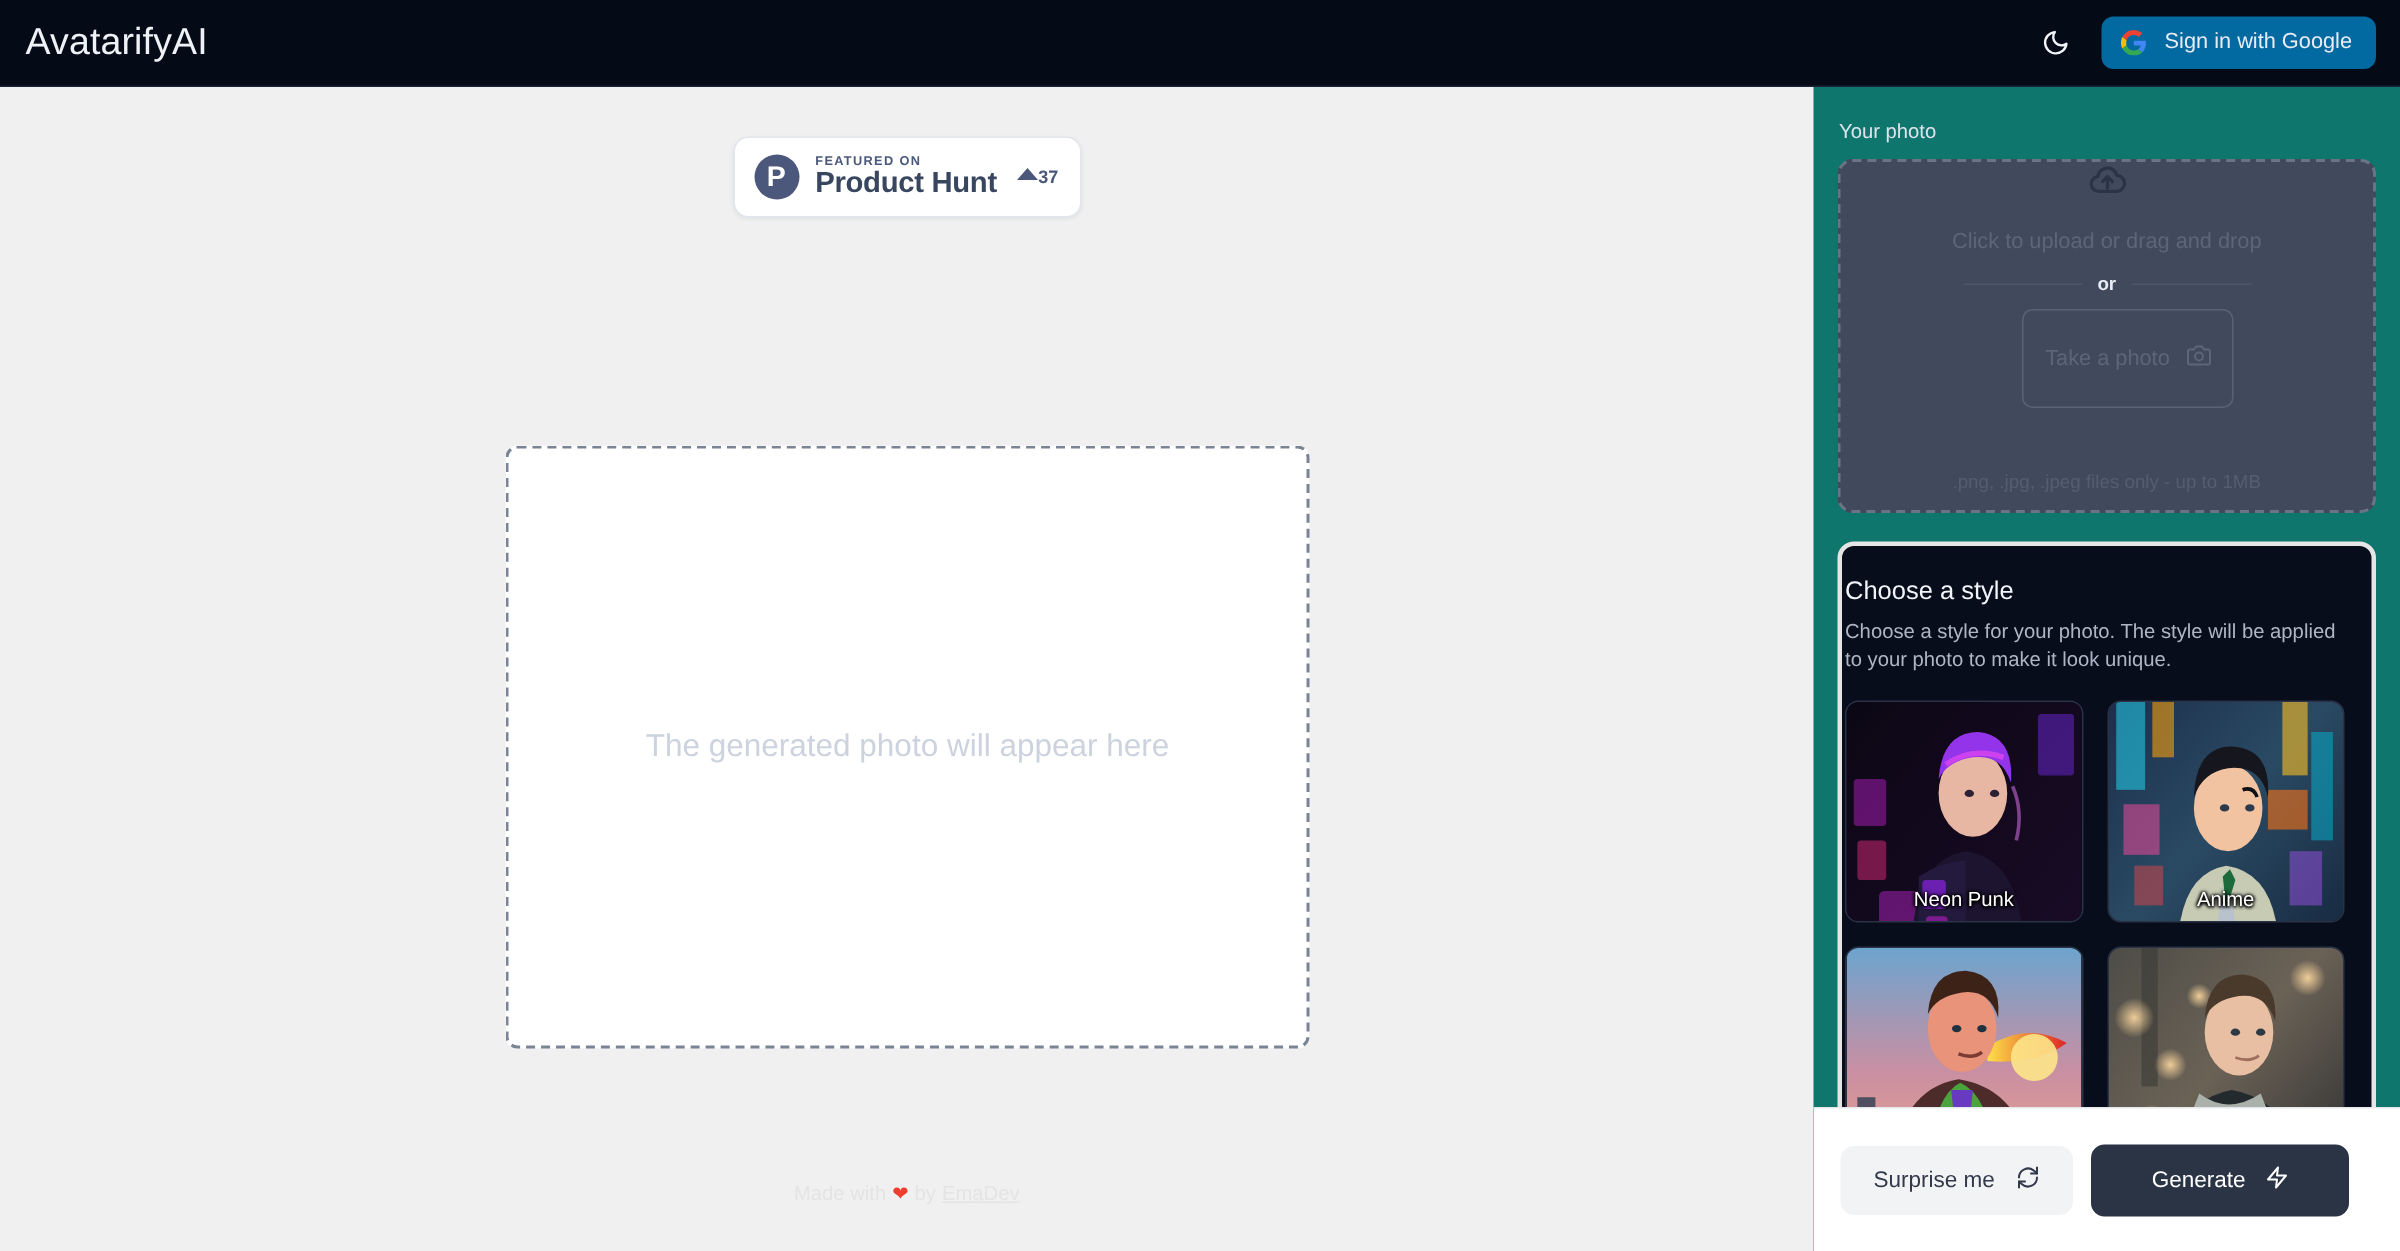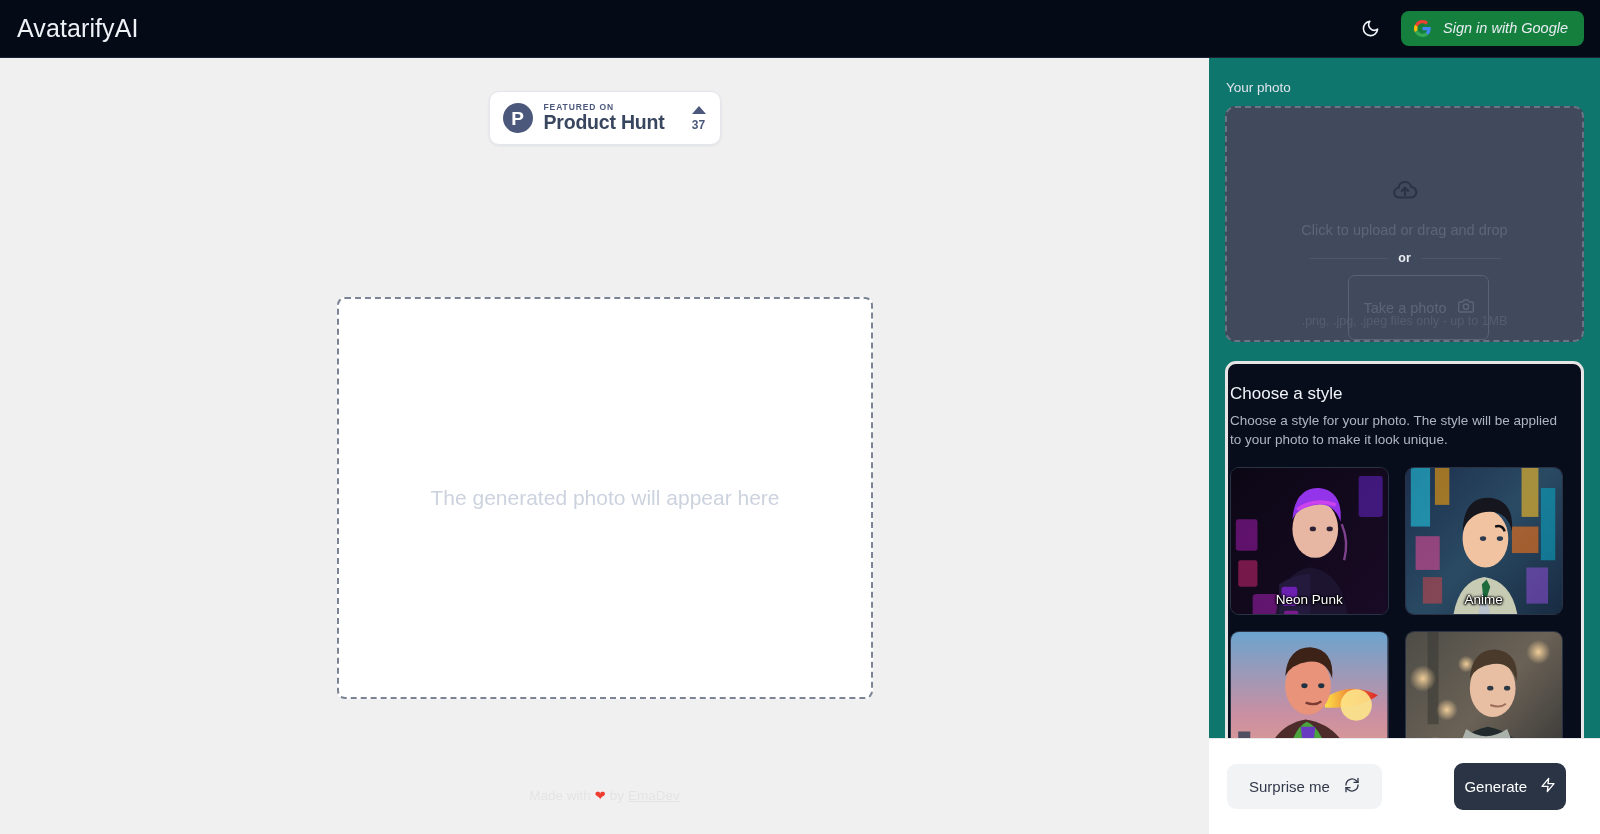--- a/index.html
+++ b/index.html
@@ -26,25 +26,24 @@
     padding-left: 1px;
   }
   .topbar-right { display: flex; align-items: center; gap: 14px; }
   .theme-toggle {
     width: 34px; height: 34px; display: flex; align-items: center; justify-content: center;
     cursor: pointer; background: transparent; border: none;
   }
   .theme-toggle svg { display: block; }
   .google-btn {
     display: flex; align-items: center; gap: 12px;
-    background: #15803d; color: #e8ecf3;
+    background: #0369a1; color: #e8ecf3;
     border-radius: 8px; padding: 9px 16px 9px 13px;
     font-size: 14.5px; cursor: pointer; border: none;
     line-height: 1;
-    font-style: italic;
   }
   .g-logo { width: 17px; height: 17px; flex: 0 0 17px; }
 
   
   .body-split { flex: 1 1 auto; display: flex; min-height: 0; }
 
   
   .main {
     width: 1209px; flex: 0 0 1209px;
     background: #f0f0f0;
@@ -75,21 +74,21 @@
   .ph-text { margin-left: 11px; display: flex; flex-direction: column; justify-content: center; }
   .ph-feat {
     font-size: 8.5px; font-weight: bold; letter-spacing: .9px;
     color: #4b587c; text-transform: uppercase; line-height: 1.2;
   }
   .ph-name {
     font-size: 19.5px; font-weight: bold; color: #39465f;
     line-height: 1.12; letter-spacing: -.2px;
   }
   .ph-votes {
-    margin-left: auto; display: flex; flex-direction: column; align-items: center;
+    margin-left: auto; display: flex; flex-direction: row; align-items: center;
     color: #4b587c; line-height: 1;
   }
   .ph-caret {
     width: 0; height: 0;
     border-left: 7px solid transparent; border-right: 7px solid transparent;
     border-bottom: 8px solid #4b587c;
     margin-bottom: 5px;
   }
   .ph-count { font-size: 12px; font-weight: bold; }
 
@@ -134,21 +133,21 @@
   .side-label {
     color: #dfe4ec; font-size: 13.5px; margin-bottom: 11px; padding-left: 1px;
   }
 
   .dropzone {
     height: 236px;
     border: 2px dashed #6b7485;
     border-radius: 10px;
     background: #414a5c;
     display: flex; flex-direction: column; align-items: center;
-    justify-content: flex-end;
+    justify-content: flex-start;
     position: relative;
     cursor: pointer;
   }
   .dz-inner { display: flex; flex-direction: column; align-items: center; width: 100%; }
   .dz-icon { color: #2b3445; margin-bottom: 14px; }
   .dz-main { color: #5d6679; font-size: 14.5px; }
   .dz-or-row {
     display: flex; align-items: center; gap: 10px;
     width: 192px; margin: 13px 0 10px 0;
   }
@@ -208,21 +207,21 @@
   .surprise-btn {
     display: flex; align-items: center; gap: 14px;
     background: #f2f3f5; color: #32394a;
     border: none; border-radius: 9px;
     padding: 13px 22px; font-size: 15px; cursor: pointer;
   }
   .generate-btn {
     display: flex; align-items: center; gap: 13px;
     background: #2b3445; color: #ffffff;
     border: none; border-radius: 9px;
-    padding: 14px 10px; font-size: 15px; cursor: pointer;
+    padding: 14px 40px; font-size: 15px; cursor: pointer;
   }
 </style>
 </head>
 <body>
 
 <div id="app">
 
   <div class="topbar">
     <div class="brand">AvatarifyAI</div>
     <div class="topbar-right">

